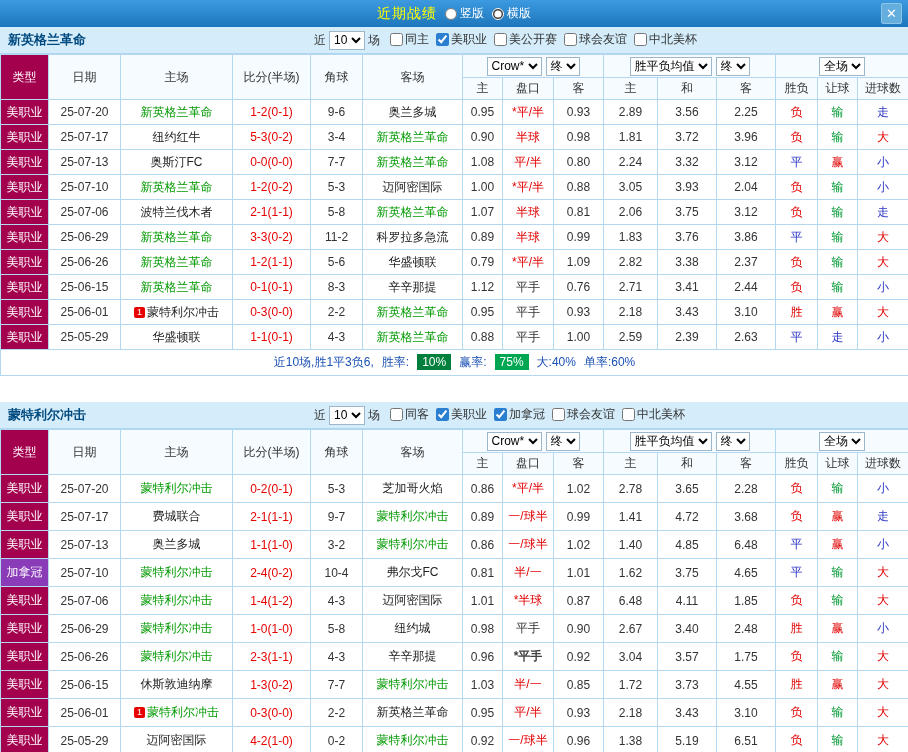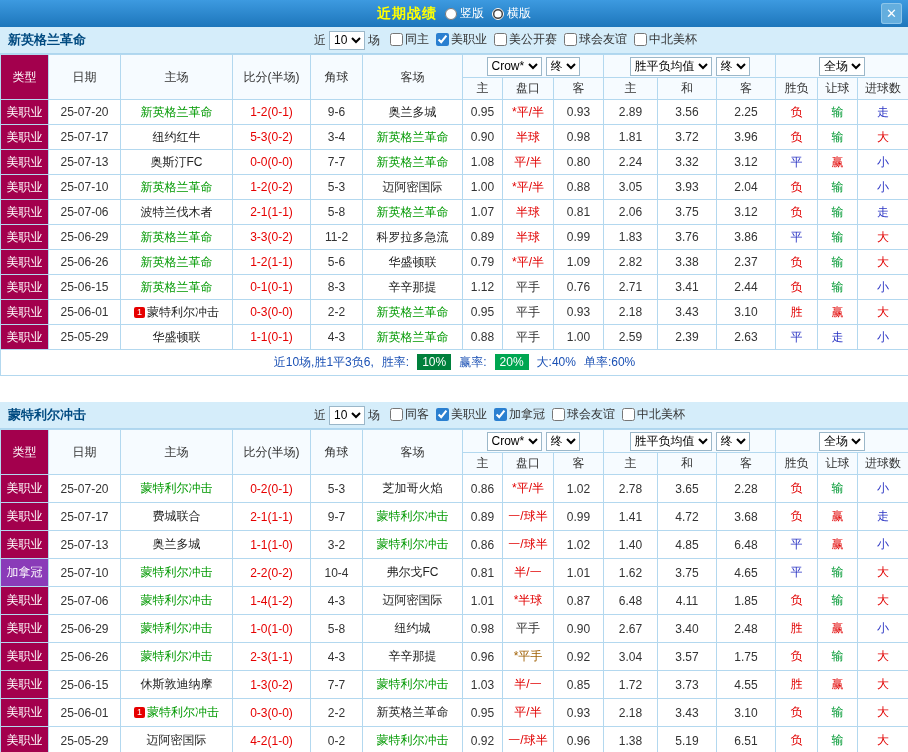--- a/index.html
+++ b/index.html
@@ -9,21 +9,21 @@
     font-size:12px; color:#333;
   }
   .popup { width:908px; height:752px; overflow:hidden; background:#fff; }
 
   
   .titlebar {
     height:27px; background:linear-gradient(180deg,#3d9ae0 0%,#1d76bb 100%);
     display:flex; align-items:center; position:relative;
   }
   .titlebar-center { margin:0 auto; display:flex; align-items:center; gap:8px; }
-  .title { color:#ffff00; font-weight:bold; font-size:14px; letter-spacing:1px;text-align:center; }
+  .title { color:#ffff00; font-weight:normal; font-size:14px; letter-spacing:1px;text-align:center; }
   .radio-opt { display:inline-flex; align-items:center; gap:3px; color:#fff; font-size:12px; cursor:pointer; }
   .radio-opt input { margin:0; width:12px; height:12px; accent-color:#fff; }
   .close-btn {
     position:absolute; right:6px; top:3px; width:21px; height:21px;
     background:#64aede; color:#fff; border-radius:3px; text-align:center;
     line-height:21px; font-size:13px; font-weight:bold; cursor:pointer;
     box-shadow:inset 0 0 0 1px #8cc5ea;
   }
 
   
@@ -328,21 +328,21 @@
             <td class="odds">2.59</td>
             <td class="odds">2.39</td>
             <td class="odds">2.63</td>
             <td class="verdict" style="color: rgb(43, 53, 196);">平</td>
             <td class="verdict" style="color: rgb(43, 53, 196);">走</td>
             <td class="verdict" style="color: rgb(43, 53, 196);">小</td>
           </tr>
         </tbody>
       <tfoot>
         <tr>
-            <td colspan="15" class="summary"><span class="seg-label">近10场,胜1平3负6,</span><span class="seg-label">胜率:</span><span class="seg-badge_dark">10%</span><span class="seg-label">赢率:</span><span class="seg-badge_light">20%</span><span class="seg-label">大:40%</span><span class="seg-label">单率:60%</span></td>
+            <td colspan="15" class="summary"><span class="seg-label">近10场,胜1平3负6,</span><span class="seg-label">胜率:</span><span class="seg-badge_dark">10%</span><span class="seg-label">赢率:</span><span class="seg-badge_light">75%</span><span class="seg-label">大:40%</span><span class="seg-label">单率:60%</span></td>
           </tr>
       </tfoot>
     </table>
   </section>
 
   <section class="team-section">
     <div class="team-bar">
       <span class="team-name">蒙特利尔冲击</span>
       <div class="filter-controls">
         <span class="lbl">近</span>
@@ -463,21 +463,21 @@
             <td class="odds">4.85</td>
             <td class="odds">6.48</td>
             <td class="verdict" style="color: rgb(43, 53, 196);">平</td>
             <td class="verdict" style="color: rgb(225, 0, 0);">赢</td>
             <td class="verdict" style="color: rgb(43, 53, 196);">小</td>
           </tr>
           <tr>
             <td class="league" style="background: rgb(138, 59, 184);">加拿冠</td>
             <td class="date">25-07-10</td>
             <td class="team self">蒙特利尔冲击</td>
-            <td class="score">2-2(0-2)</td>
+            <td class="score">2-4(0-2)</td>
             <td class="corner">10-4</td>
             <td class="team">弗尔戈FC</td>
             <td class="odds">0.81</td>
             <td class="odds" style="color: rgb(225, 0, 0);">半/一</td>
             <td class="odds">1.01</td>
             <td class="odds">1.62</td>
             <td class="odds">3.75</td>
             <td class="odds">4.65</td>
             <td class="verdict" style="color: rgb(43, 53, 196);">平</td>
             <td class="verdict" style="color: rgb(0, 153, 51);">输</td>
@@ -518,21 +518,21 @@
             <td class="verdict" style="color: rgb(43, 53, 196);">小</td>
           </tr>
           <tr>
             <td class="league" style="background: rgb(163, 0, 77);">美职业</td>
             <td class="date">25-06-26</td>
             <td class="team self">蒙特利尔冲击</td>
             <td class="score">2-3(1-1)</td>
             <td class="corner">4-3</td>
             <td class="team">辛辛那提</td>
             <td class="odds">0.96</td>
-            <td class="odds" style="color: #a16207;">*平手</td>
+            <td class="odds" style="color: #404040; font-weight: bold;">*平手</td>
             <td class="odds">0.92</td>
             <td class="odds">3.04</td>
             <td class="odds">3.57</td>
             <td class="odds">1.75</td>
             <td class="verdict" style="color: rgb(225, 0, 0);">负</td>
             <td class="verdict" style="color: rgb(0, 153, 51);">输</td>
             <td class="verdict" style="color: rgb(225, 0, 0);">大</td>
           </tr>
           <tr>
             <td class="league" style="background: rgb(163, 0, 77);">美职业</td>

